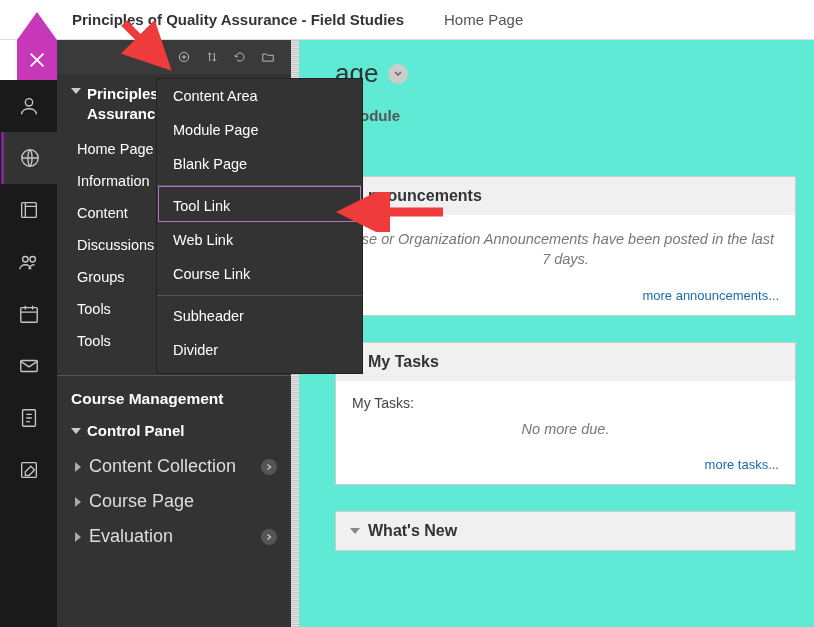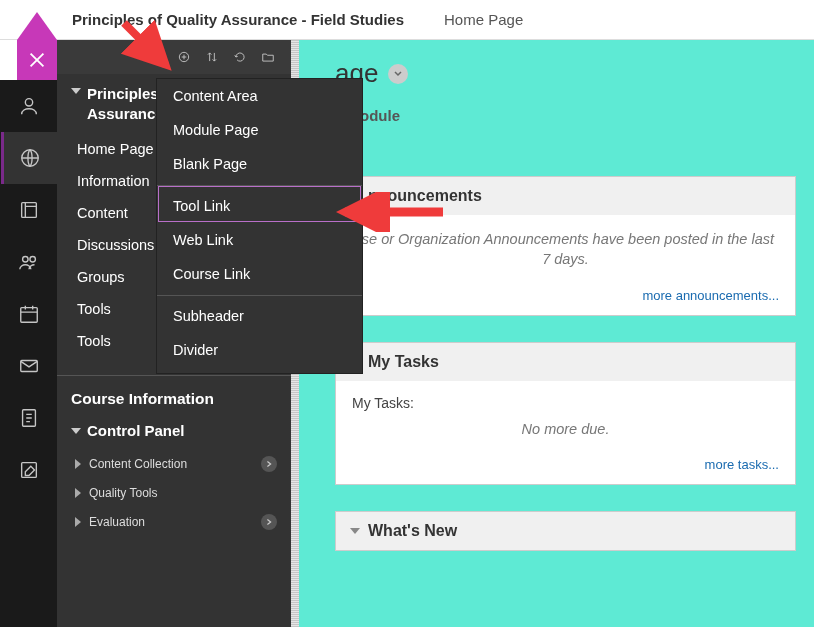--- a/index.html
+++ b/index.html
@@ -22,21 +22,21 @@
 .course-name-row { display: flex; align-items: flex-start; gap: 6px; margin-bottom: 10px; }
 .course-name-row .chev { margin-top: 4px; }
 .course-name { font-weight: 700; font-size: 15px; line-height: 1.3; }
 .nav-list { list-style: none; padding: 0 0 18px 0; }
 .nav-list li { display: flex; align-items: center; justify-content: space-between; padding: 8px 14px 8px 20px; font-size: 14.5px; color: #fff; cursor: pointer; }
 .nav-list li .arrow-down { width: 14px; height: 14px; border-radius: 50%; background: #bbb; display: inline-flex; align-items: center; justify-content: center; }
 .divider { height: 1px; background: #555; margin: 0 0 14px 0; }
 .mgmt-header { font-weight: 700; font-size: 15.5px; padding: 0 14px 14px 14px; }
 .cp-header { display: flex; align-items: center; gap: 6px; font-weight: 700; font-size: 15px; padding: 0 14px 10px 14px; }
 .cp-list { list-style: none; }
-.cp-list li { display: flex; align-items: center; justify-content: space-between; padding: 7px 14px 7px 18px; font-size: 12px; color: #ddd; cursor: pointer; }
+.cp-list li { display: flex; align-items: center; justify-content: space-between; padding: 7px 14px 7px 18px; font-size: 18px; color: #ddd; cursor: pointer; }
 .cp-list li .lead { display: flex; align-items: center; gap: 8px; }
 .cp-list .go { width: 16px; height: 16px; border-radius: 50%; background: #555; display: inline-flex; align-items: center; justify-content: center; }
 .chev { display: inline-block; width: 0; height: 0; }
 .chev.down { border-left: 5px solid transparent; border-right: 5px solid transparent; border-top: 6px solid #ccc; }
 .chev.right { border-top: 5px solid transparent; border-bottom: 5px solid transparent; border-left: 6px solid #aaa; }
 .sidebar-handle { position: absolute; left: 291px; top: 40px; width: 8px; height: 587px; background: repeating-linear-gradient(#c5c5c5, #c5c5c5 1px, #e5e5e5 1px, #e5e5e5 2px); z-index: 4; }
 .content { position: absolute; left: 299px; top: 40px; width: 515px; height: 587px; background: #5eead4; padding: 18px 18px 0 36px; overflow: hidden; z-index: 1; }
 .page-head { display: flex; align-items: center; gap: 10px; font-size: 26px; font-weight: 400; color: #333; margin-bottom: 18px; }
 .page-head .chev-circle { width: 20px; height: 20px; border-radius: 50%; background: #ccc; display: inline-flex; align-items: center; justify-content: center; }
 .add-module { color: #555; font-size: 15px; font-weight: 600; margin-bottom: 52px; display: block; }
@@ -173,41 +173,41 @@
     <li>
         <span>Tools</span>
         <span class="arrow-down">
           <svg width="8" height="8" viewBox="0 0 10 10">
             <path d="M2 3l3 3 3-3" stroke="#333" stroke-width="1.5" fill="none"></path>
           </svg>
         </span>
       </li>
   </ul>
   <div class="divider"></div>
-  <div class="mgmt-header">Course Information</div>
+  <div class="mgmt-header">Course Management</div>
   <div class="cp-header">
     <span class="chev down"></span>
     <span>Control Panel</span>
   </div>
   <ul class="cp-list">
     <li>
         <span class="lead">
           <span class="chev right"></span>
           <span>Content Collection</span>
         </span>
         <span class="go">
           <svg width="8" height="8" viewBox="0 0 10 10">
             <path d="M3 2l4 3-4 3" stroke="#ccc" stroke-width="1.5" fill="none"></path>
           </svg>
         </span>
       </li>
     <li>
         <span class="lead">
           <span class="chev right"></span>
-          <span>Quality Tools</span>
+          <span>Course Page</span>
         </span>
       </li>
     <li>
         <span class="lead">
           <span class="chev right"></span>
           <span>Evaluation</span>
         </span>
         <span class="go">
           <svg width="8" height="8" viewBox="0 0 10 10">
             <path d="M3 2l4 3-4 3" stroke="#ccc" stroke-width="1.5" fill="none"></path>

